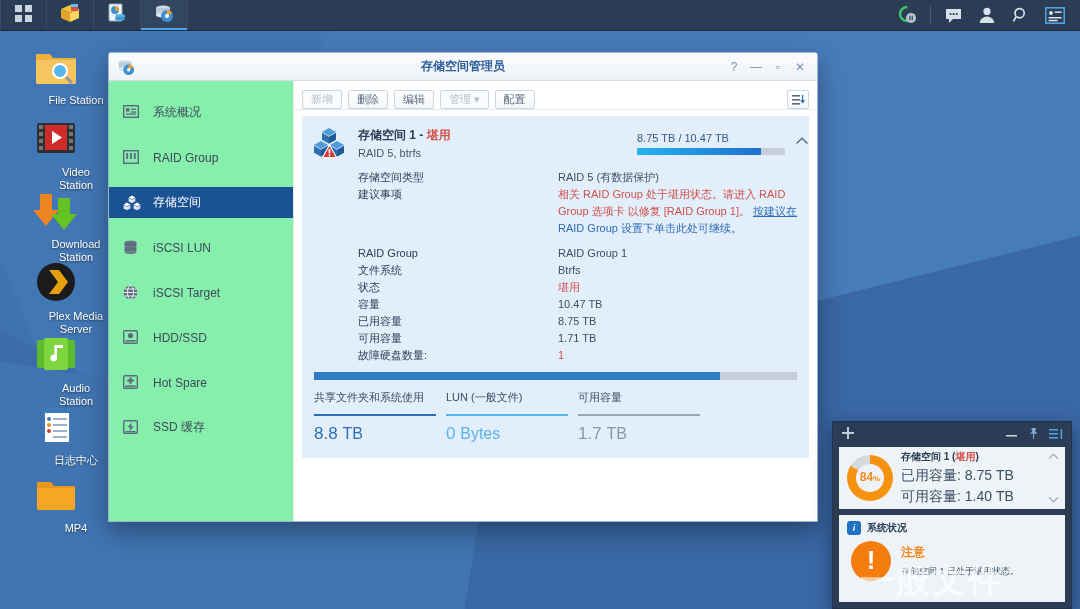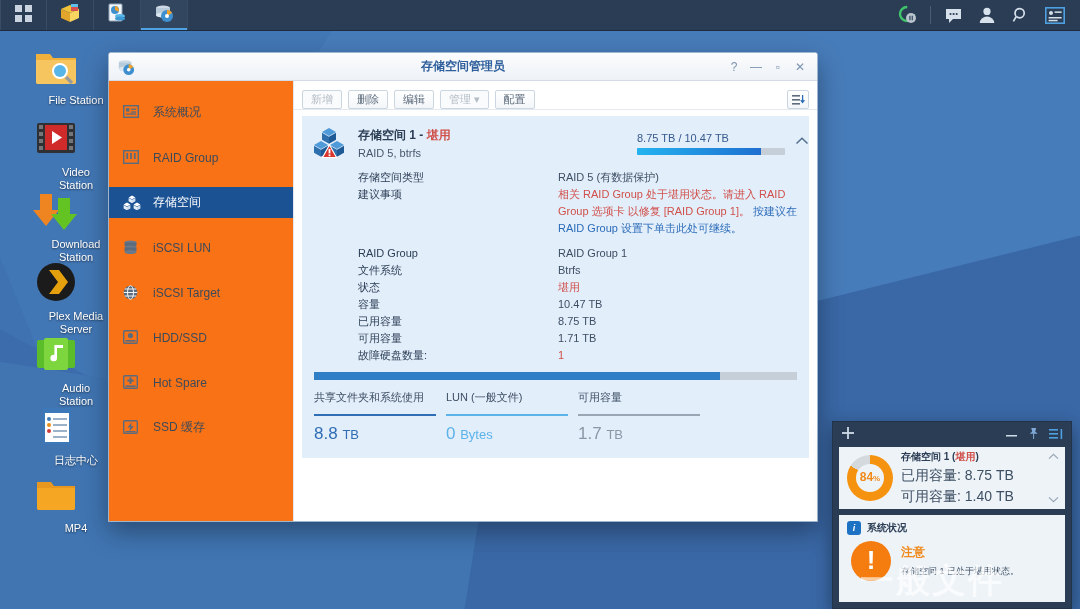--- a/index.html
+++ b/index.html
@@ -90,21 +90,21 @@
   #title-text {
     position: absolute; left: 0; right: 0; text-align: center;
     font-size: 12px; font-weight: bold; color: #2e5f9c;
   }
   #app-badge { margin-left: 8px; width: 18px; height: 18px; position: relative; z-index: 2; }
   #win-ctrls { margin-left: auto; display: flex; align-items: center; padding-right: 6px; z-index: 2; }
   .wc { width: 22px; text-align: center; font-size: 12px; color: #7d93ad; cursor: default; }
 
   #win-body { flex: 1; display: flex; min-height: 0; }
   #sidebar {
-    width: 185px; background: #f97316; border-right: 1px solid #e2e7ed;
+    width: 185px; background: #86efac; border-right: 1px solid #e2e7ed;
     padding-top: 16px; flex: 0 0 auto;
   }
   .sb-item {
     height: 31px; display: flex; align-items: center;
     padding-left: 14px; margin: 0 0 14px 0;
     font-size: 12px; color: #3d4a59;
   }
   .sb-item.sel { background: #1b5294; color: #fff; }
   .sb-ico { width: 20px; height: 16px; margin-right: 10px; position: relative; flex: 0 0 auto; }
 
@@ -140,33 +140,33 @@
   #cap-bar {
     margin-top: 4px; height: 7px; width: 148px; background: #c6cfd8; border-radius: 1px; overflow: hidden;
   }
   #cap-fill { height: 100%; background: linear-gradient(90deg, #24b3f0, #1f6fd0); }
 
   .kv { display: flex; font-size: 11px; line-height: 17px; }
   .kv .k { width: 200px; color: #2b3e55; flex: 0 0 auto; }
   .kv .v { color: #3d4f63; }
   .kv .v.red { color: #d0504a; }
   #recs { color: #d0504a; font-size: 11px; line-height: 17px; }
-  #recs .lnk { color: #2b6cb8; }
+  #recs .lnk { color: #2b6cb8; text-decoration: underline; }
   #recs .lnk2 { color: #2b6cb8; }
 
   #detail { margin-top: 8px; }
   #footbar { margin-top: 8px; height: 8px; background: #c6cfd8; position: relative; }
   #footbar > i { position: absolute; left: 0; top: 0; bottom: 0; background: #2f7ec6; display: block; }
 
   #stats { display: flex; margin-top: 10px; }
   .stat { width: 122px; margin-right: 10px; }
   .stat .sl { font-size: 11px; color: #3d4f63; height: 18px; }
   .stat .rule { height: 2px; margin: 6px 0 8px 0; }
   .stat .num { font-size: 17px; }
-  .stat .num .u { font-size: 13px; }
+  .stat .num .u { font-size: 16px; }
 
   
   #widget {
     position: absolute; left: 832px; top: 421px; width: 240px; height: 188px;
     background: #2b3d54; z-index: 40;
     border: 1px solid #21344a;
     box-shadow: 0 6px 18px rgba(0,0,0,.4);
     display: flex; flex-direction: column; overflow: hidden;
   }
   #wg-head { height: 25px; display: flex; align-items: center; padding: 0 8px; flex: 0 0 auto; }

